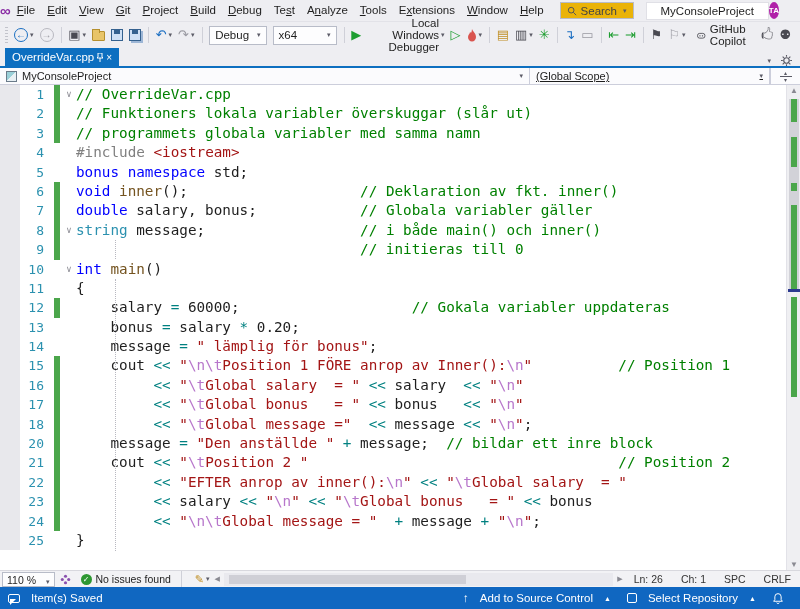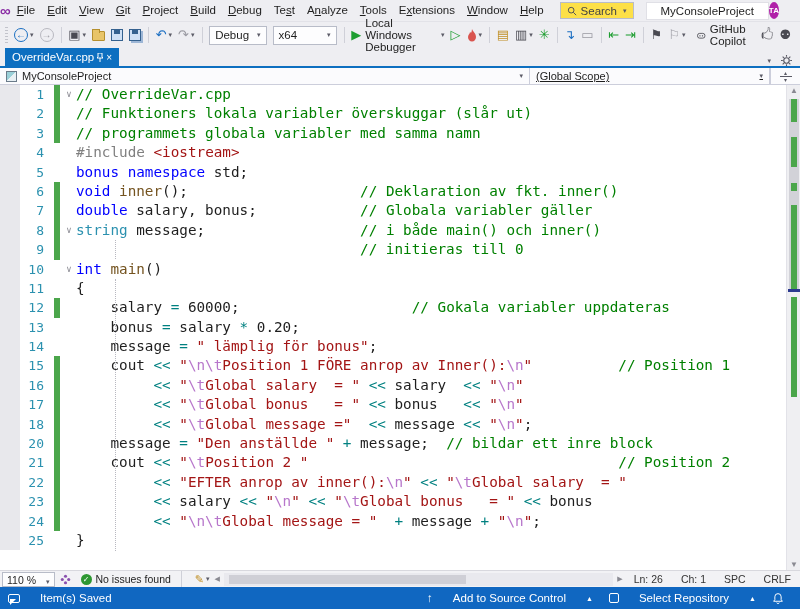--- a/index.html
+++ b/index.html
@@ -3,21 +3,21 @@
 <meta charset="utf-8">
 <style>
   * { margin:0; padding:0; box-sizing:border-box; }
   html,body { width:800px; height:609px; overflow:hidden; font-family:"Liberation Sans",sans-serif; background:#eeeef2; }
 
   
   .titlebar { height:22px; background:#eeeef2; display:flex; align-items:center; font-size:11.5px; color:#1e1e1e; border-bottom:1px solid #e2e2e8; }
   .vslogo { width:26px; text-align:center; color:#8a2da5; font-size:15px; font-weight:bold; line-height:20px; }
   .menu-item { padding:0 6px; line-height:21px; cursor:default; }
   .menu-item .mn { text-decoration:underline; }
-  .searchbox { display:flex; align-items:center; gap:4px; border:1px solid #b8bcc8; background:#fde047; height:17px; padding:0 6px; margin-left:10px; color:#444; }
+  .searchbox { display:flex; align-items:center; gap:4px; border:1px solid #b8bcc8; background:#eab308; height:17px; padding:0 6px; margin-left:10px; color:#444; }
   .titlebox { background:#ffffff; border:1px solid #e0e0e6; height:18px; line-height:16px; padding:0 14px; margin-left:12px; font-size:11.5px; color:#1e1e1e; }
   .avatar { width:17px; height:17px; border-radius:50%; background:#b021a8; color:#fff; font-size:8px; font-weight:bold; display:flex; align-items:center; justify-content:center; margin-left:auto; margin-right:31px; }
   .winbtn { width:28px; text-align:center; color:#3c3c44; font-size:11px; line-height:21px; }
 
   
   .toolbar { height:26px; background:#eeeef2; display:flex; align-items:center; font-size:11.5px; color:#1e1e1e; padding-left:2px; }
   .grip { width:5px; height:16px; margin:0 3px; background-image:repeating-linear-gradient(#c2c3cb 0 1px, transparent 1px 3px); background-size:1px 100%; background-repeat:repeat-x; }
   .tbtn { display:flex; align-items:center; padding:0 3px; height:22px; }
   .ico { font-size:13px; line-height:22px; }
   .blue { color:#1b6ec2; } .gray { color:#9a9aa2; } .green { color:#1e9e31; } .amber { color:#c09028; } .dk { color:#4a4a52; }
@@ -68,21 +68,21 @@
   .bottombar { height:17px; background:#f2f2f5; border-top:1px solid #d8d8de; display:flex; align-items:center; font-size:10.5px; color:#1e1e1e; }
   .zoomsel { display:flex; align-items:flex-end; background:#fdfdfe; border:1px solid #b8bcc8; height:15px; padding:0 4px; margin-left:2px; gap:8px; }
   .okball { width:11px; height:11px; border-radius:50%; background:#2d9732; color:#fff; font-size:8px; display:flex; align-items:center; justify-content:center; margin:0 4px 0 10px; }
   .htrack { flex:1; height:13px; background:#e9e9ee; margin:0 2px; position:relative; }
   .hthumb { position:absolute; left:5px; top:2px; height:9px; width:237px; background:#cfcfd6; }
   .harr { font-size:7px; color:#8a8a92; padding:0 2px; }
   .posfield { padding:0 9px; color:#333; }
 
   
   .statusbar { height:22px; background:#1067c1; color:#fff; display:flex; align-items:center; font-size:11.5px; }
-  .sb-item { display:flex; align-items:center; gap:20px; padding:0 8px; height:100%; }
+  .sb-item { display:flex; align-items:center; gap:11px; padding:0 8px; height:100%; }
   .bubble { width:12px; height:9px; border:1px solid #fff; border-radius:2px; position:relative; }
   .bubble:after { content:""; position:absolute; left:1px; bottom:-3px; border:3px solid transparent; border-top-color:#fff; border-left-color:#fff; width:0; height:0; }
   .tri { font-size:7px; }
   .repo-ico { width:10px; height:10px; border:1px solid #fff; border-radius:2px; }
 </style>
 </head>
 <body>
 
 <div class="titlebar">
   <span class="vslogo">∞</span>
@@ -152,21 +152,21 @@
       <span>Debug</span>
       <span class="caret">▾</span>
     </div>
   <div class="combo" style="width:96px;">
       <span>x64</span>
       <span class="caret">▾</span>
     </div>
   <span class="sep"></span>
   <span class="tbtn">
       <span class="ico green">▶</span>
-      <span style="margin-left:4px;">Local Windows Debugger</span>
+      <span style="margin-left:4px;text-align:right;">Local Windows Debugger</span>
       <span class="caret">▾</span>
     </span>
   <span class="tbtn">
       <span class="ico green">▷</span>
     </span>
   <span class="tbtn">
       <svg width="10" height="13" viewBox="0 0 10 13">
         <path d="M5 0 C6 3 9 4 9 8 A4 4.5 0 0 1 1 8 C1 5.5 3 5 3 3 C4 4 4.5 4.5 5 0z" fill="#d9544f"></path>
       </svg>
       <span class="caret">▾</span>

